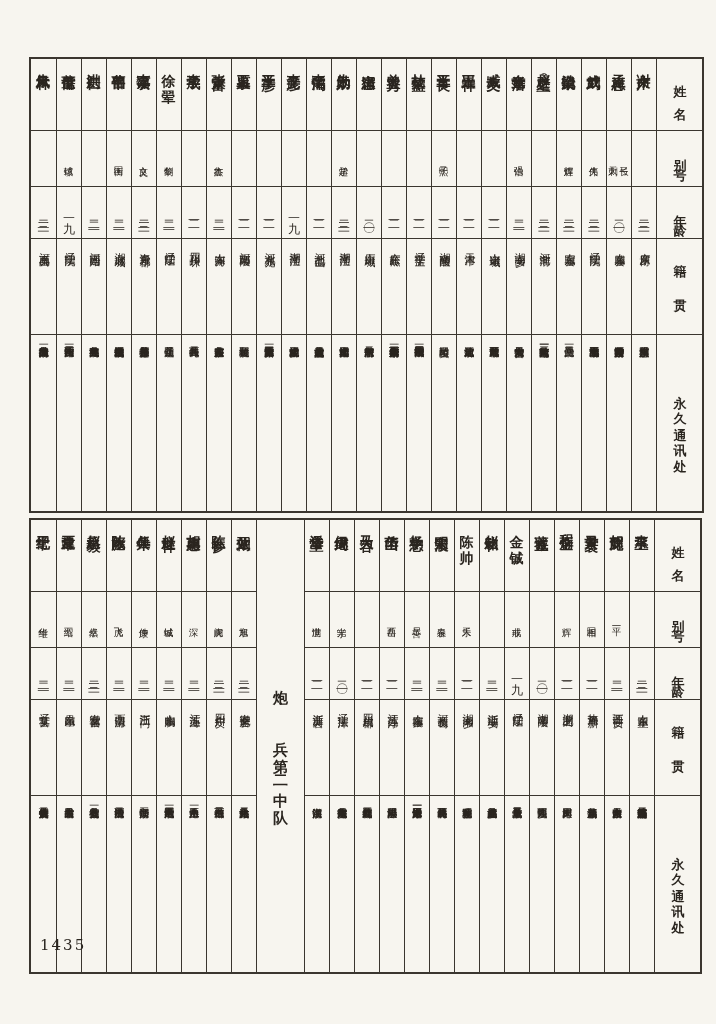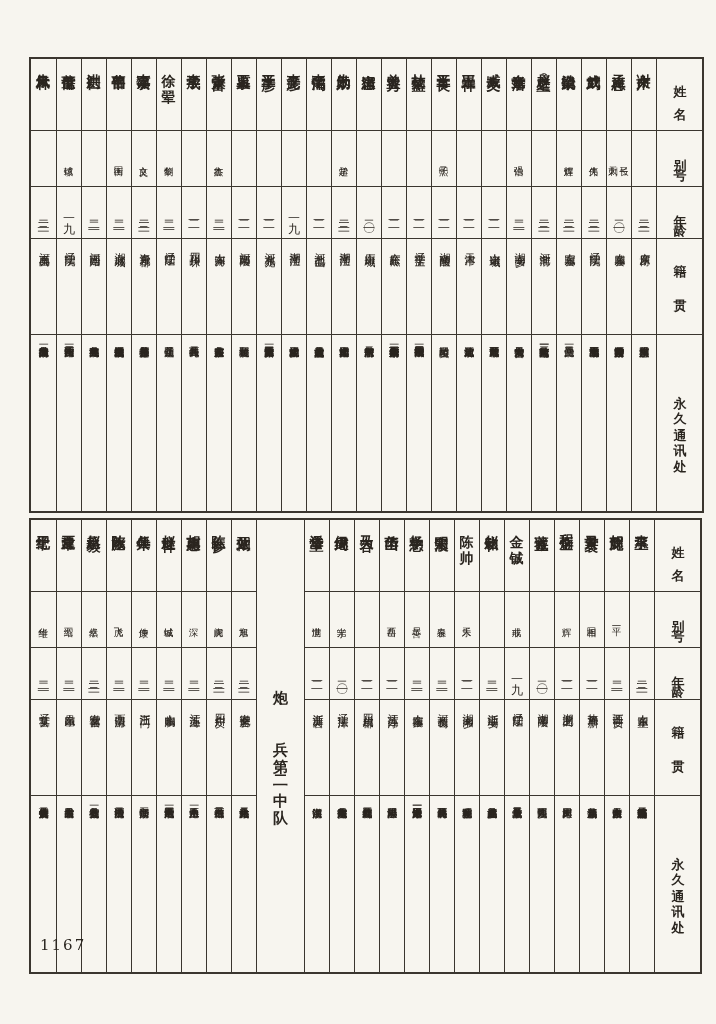--- a/index.html
+++ b/index.html
@@ -937,14 +937,14 @@
           <span class="v">二二</span>
         </div>
         <div class="cell r-origin">
           <span class="v">辽宁复县</span>
         </div>
         <div class="cell r-address">
           <span class="v">复县瓦房店镇复州大街二六号</span>
         </div>
       </div>
     </div>
-  <div class="page-number">1167</div>
+  <div class="page-number">1435</div>
 </div>
 
 </body></html>

